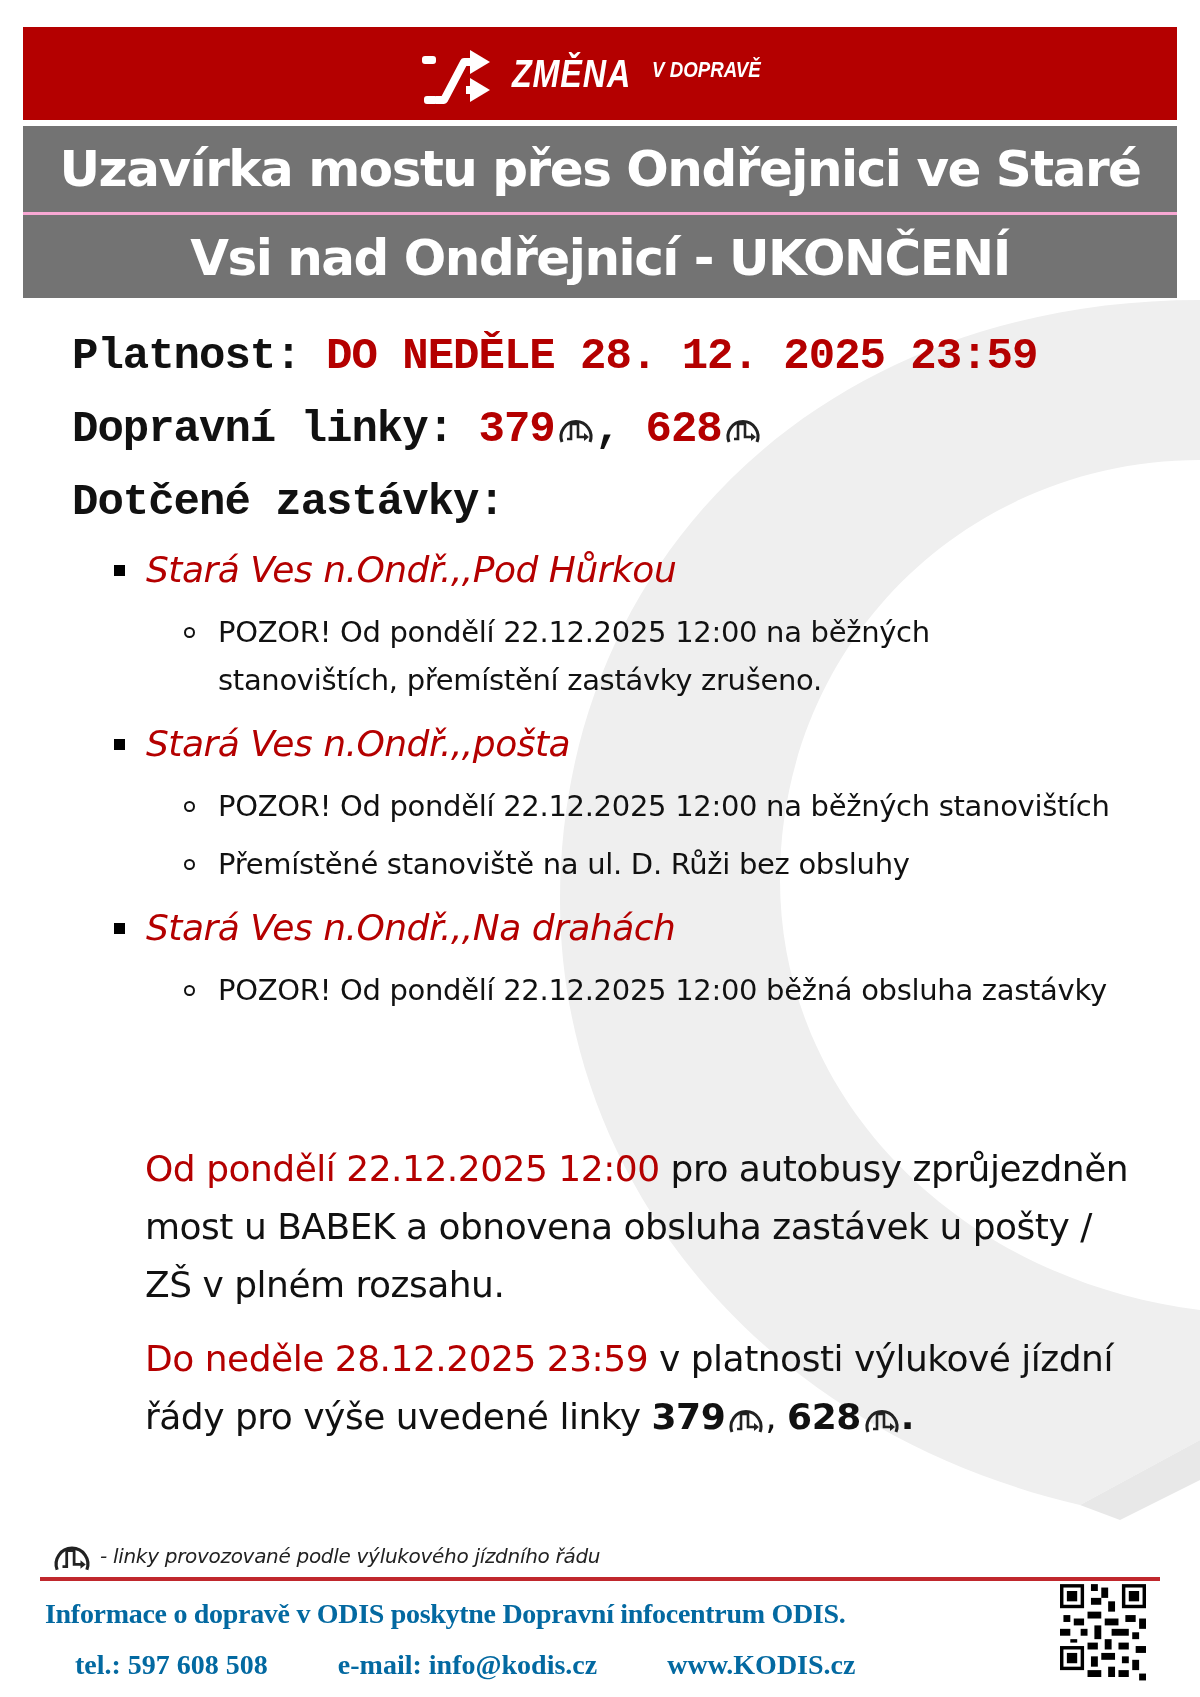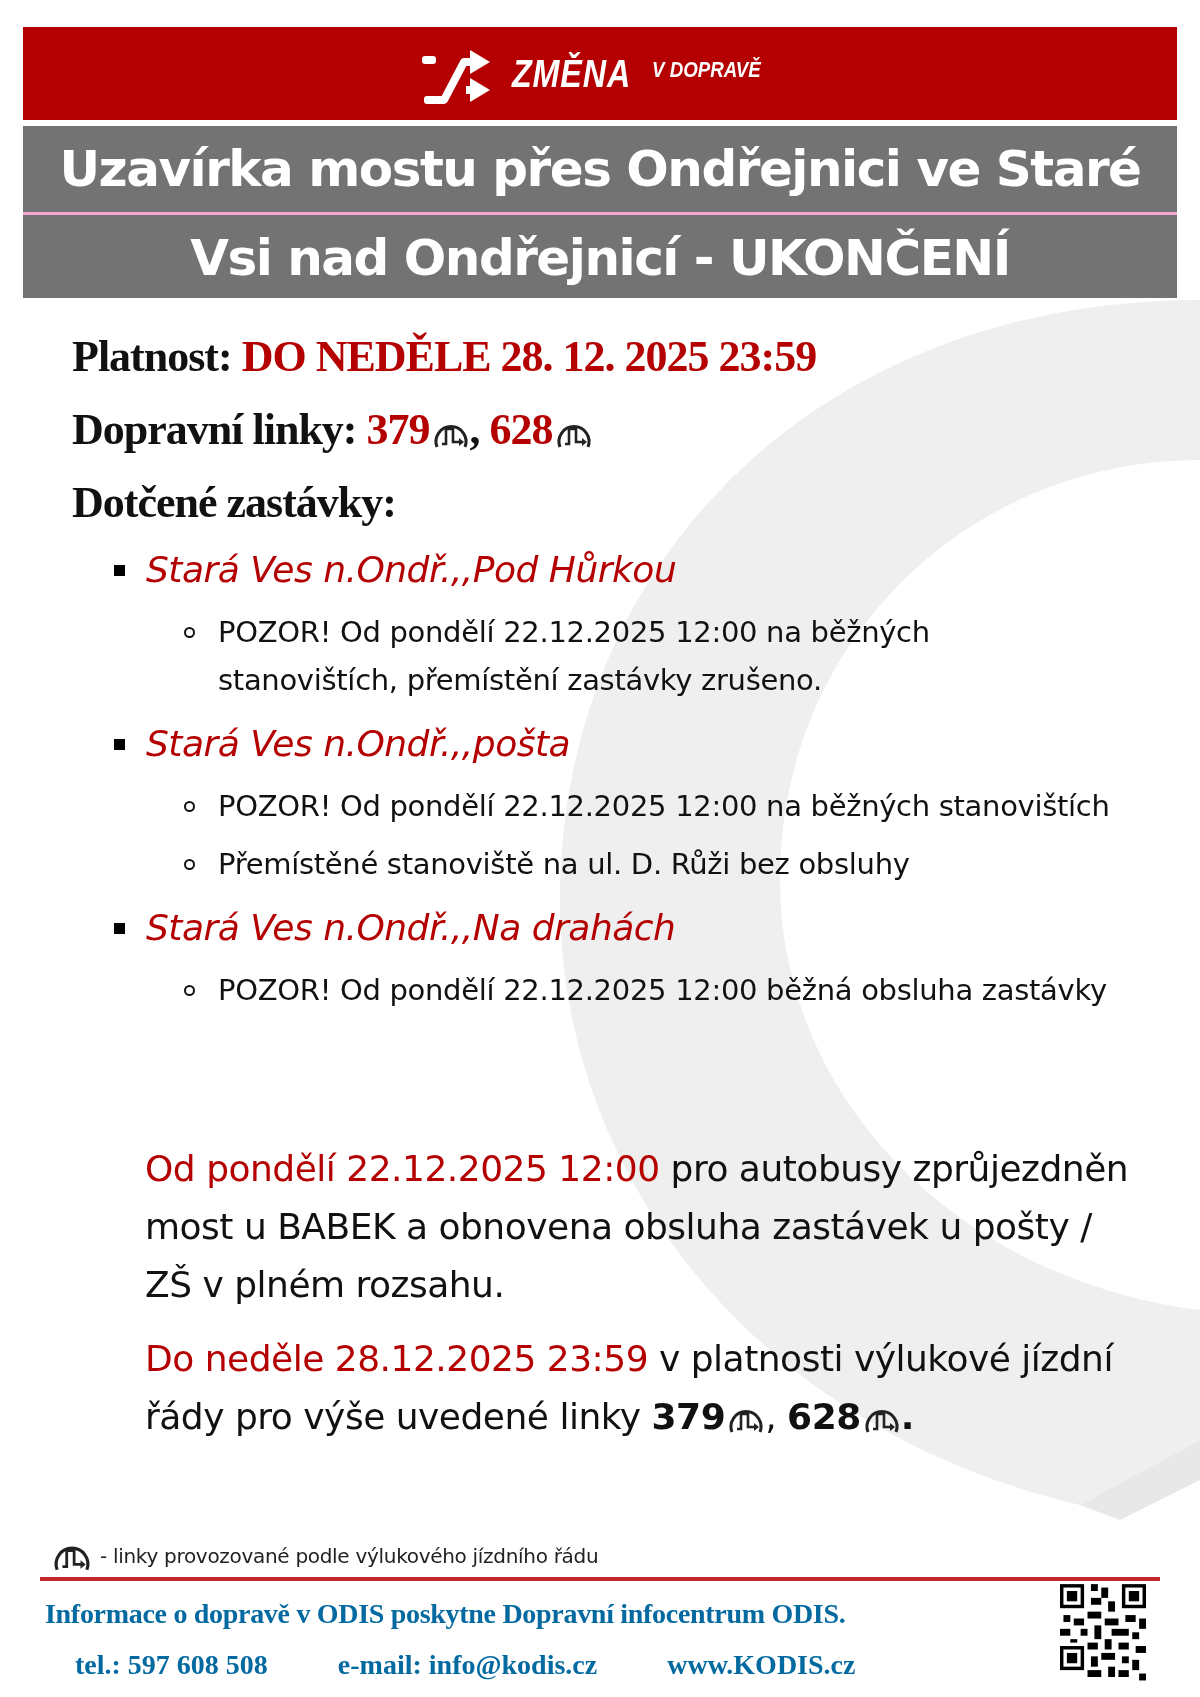--- a/index.html
+++ b/index.html
@@ -19,39 +19,39 @@
   .logo-text .l1 { font-size: 38px; letter-spacing: 1px; font-family: "Liberation Sans", sans-serif; transform: scaleX(0.85); transform-origin: left; }
   .logo-text .l2 { font-size: 22px; margin-top: 4px; font-family: "Liberation Sans", sans-serif; transform: scaleX(0.85); transform-origin: left; }
 
   .title-box {
     position: absolute; left: 23px; top: 126px; width: 1154px; height: 172px; background: #737373;
     color: #fff; font-weight: bold; text-align: center;
   }
   .title-line { height: 86px; line-height: 86px; font-size: 50px; font-family: "DejaVu Sans", sans-serif; letter-spacing: -1.5px; white-space: nowrap; text-align: center; }
   .title-line + .title-line { border-top: 3px solid #f9a8d4; }
 
-  .meta { position: absolute; left: 72px; top: 320px; font-weight: bold; font-family: Liberation Serif, serif; }
+  .meta { position: absolute; left: 72px; top: 320px; font-weight: bold; font-family: Liberation Mono, monospace; }
   .meta-row { font-size: 44px; height: 73px; line-height: 73px; letter-spacing: -1px; white-space: nowrap; }
   .red { color: #b40000; }
   .dark { color: #111; }
 
   .detour { display: inline-block; width: 38px; height: 34px; vertical-align: middle; margin-left: 2px; }
 
   .stops { position: absolute; left: 110px; top: 540px; width: 1000px; font-family: "DejaVu Sans", sans-serif; }
   .stop { position: relative; }
   .stop-name { font-size: 36px; color: #b40000; height: 60px; line-height: 60px; padding-left: 36px; position: relative; letter-spacing: -0.5px; white-space: nowrap; font-style: italic; }
   .stop-name .sq { position: absolute; left: 4px; top: 25px; width: 11px; height: 11px; background: #000; }
   .notes { padding-left: 108px; margin-top: 8px; }
   .note { position: relative; font-size: 29px; line-height: 48px; color: #111; letter-spacing: -0.3px; margin-bottom: 10px; }
   .note .circ { position: absolute; left: -34px; top: 19px; width: 11px; height: 11px; border: 2px solid #111; border-radius: 50%; box-sizing: border-box; }
 
   .para { position: absolute; left: 145px; width: 1000px; font-family: "DejaVu Sans", sans-serif; font-size: 36px; line-height: 58px; color: #111; letter-spacing: -0.5px; }
   .para b { font-weight: bold; }
 
-  .legend { position: absolute; left: 50px; top: 1538px; display: flex; align-items: center; gap: 6px; font-size: 20px; color: #222; font-family: "DejaVu Sans", sans-serif; letter-spacing: -0.3px; }
+  .legend { position: absolute; left: 50px; top: 1538px; display: flex; align-items: center; gap: 6px; font-style: italic; font-size: 20px; color: #222; font-family: "DejaVu Sans", sans-serif; letter-spacing: -0.3px; }
   .rule { position: absolute; left: 40px; top: 1577px; width: 1120px; height: 4px; background: #c0282d; }
 
   .footer { position: absolute; left: 45px; top: 1588px; width: 1010px; font-weight: bold; font-family: Liberation Serif, serif; color: #0369a1; }
   .footer .f1 { font-size: 28px; height: 52px; line-height: 52px; white-space: nowrap; letter-spacing: -0.3px; }
   .footer .f2 { font-size: 28px; height: 50px; line-height: 50px; display: flex; gap: 70px; padding-left: 30px; white-space: nowrap; }
   .qr { position: absolute; left: 1060px; top: 1584px; width: 86px; height: 100px; }
 </style>
 </head>
 <body>
 

